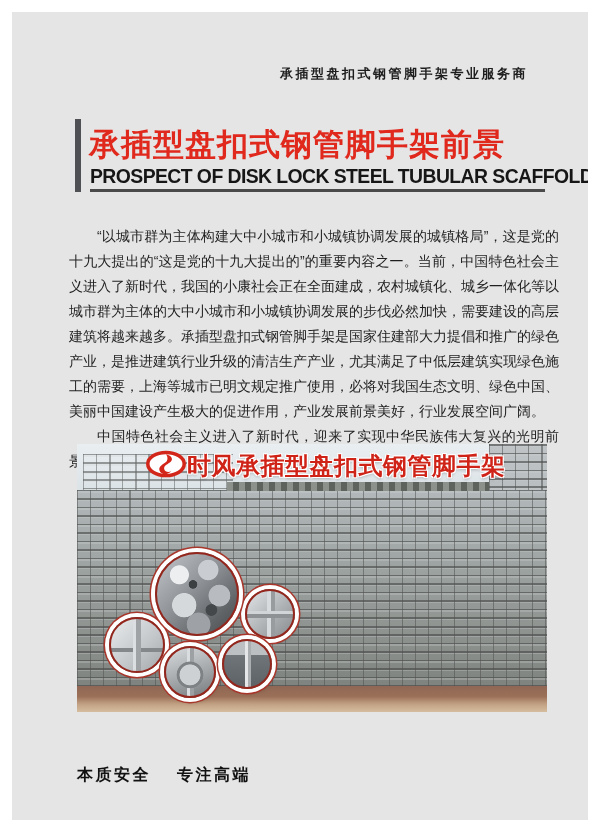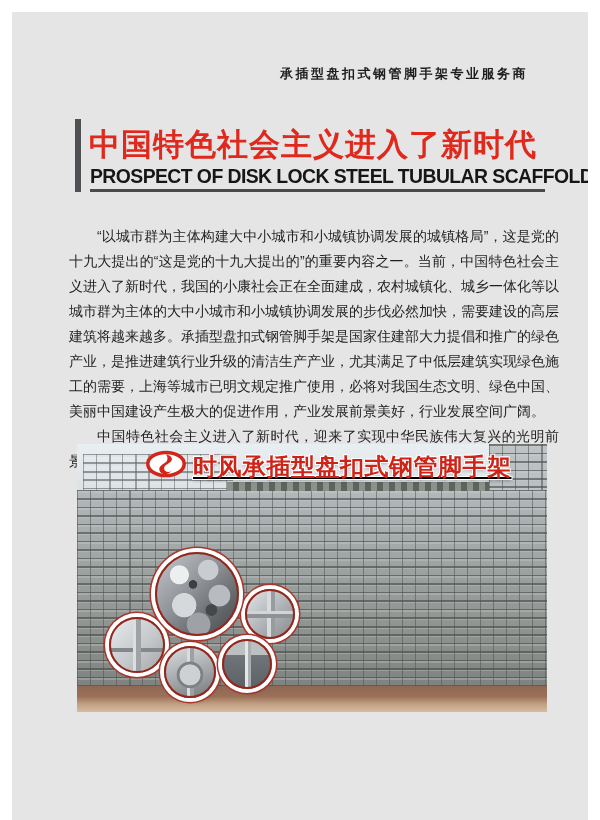--- a/index.html
+++ b/index.html
@@ -69,21 +69,21 @@
     position:absolute; left:150px; right:58px; top:38px; height:9px;
     background:repeating-linear-gradient(90deg,#8d918c 0 6px,#5f635e 6px 12px);
   }
   .ground {
     position:absolute; left:0; right:0; bottom:0; height:26px;
     background:linear-gradient(180deg,#8f6754 0%,#9b7058 40%,#c2a183 70%,#d6bd9f 100%);
   }
 
   
   .photo-title-row {
-    position:absolute; left:68px; top:5px; display:flex; align-items:flex-end; gap:6px;text-decoration:underline;
+    position:absolute; left:68px; top:5px; display:flex; align-items:center; 
   }
   .overlay-title {
     font-size:24px; font-weight:bold; color:#cf2318; letter-spacing:0.5px; white-space:nowrap;
     text-shadow:-1px -1px 0 #fff, 1px -1px 0 #fff, -1px 1px 0 #fff, 1px 1px 0 #fff, 0 2px 3px rgba(0,0,0,0.25);
   }
 
   
   .inset {
     position:absolute; border-radius:50%; border:2px solid #93271e;
     box-shadow:0 0 0 4px #ffffff, 0 0 0 5.5px #a8362b, 2px 3px 5px rgba(0,0,0,0.35);
@@ -131,21 +131,21 @@
   .footer-slogan .gap { display:inline-block; width:26px; }
 </style>
 </head>
 <body>
 
 <div class="page">
 
   <div class="header-tagline">承插型盘扣式钢管脚手架专业服务商</div>
 
   <div class="accent-bar"></div>
-  <h1 class="title-cn">中国特色社会主义进入了新时代</h1>
+  <h1 class="title-cn">承插型盘扣式钢管脚手架前景</h1>
   <h2 class="title-en">PROSPECT OF DISK LOCK STEEL TUBULAR SCAFFOLD</h2>
   <div class="title-underline"></div>
 
   <div class="body-text">
     <p>“以城市群为主体构建大中小城市和小城镇协调发展的城镇格局”，这是党的十九大提出的“这是党的十九大提出的”的重要内容之一。当前，中国特色社会主义进入了新时代，我国的小康社会正在全面建成，农村城镇化、城乡一体化等以城市群为主体的大中小城市和小城镇协调发展的步伐必然加快，需要建设的高层建筑将越来越多。承插型盘扣式钢管脚手架是国家住建部大力提倡和推广的绿色产业，是推进建筑行业升级的清洁生产产业，尤其满足了中低层建筑实现绿色施工的需要，上海等城市已明文规定推广使用，必将对我国生态文明、绿色中国、美丽中国建设产生极大的促进作用，产业发展前景美好，行业发展空间广阔。</p>
     <p>中国特色社会主义进入了新时代，迎来了实现中华民族伟大复兴的光明前景。</p>
   </div>
 
   <div class="photo">
     <div class="tower-left grid"></div>
@@ -164,14 +164,17 @@
       <span class="overlay-title">时风承插型盘扣式钢管脚手架</span>
     </div>
 
     <div class="inset i2"></div>
     <div class="inset i3"></div>
     <div class="inset i4"></div>
     <div class="inset i5"></div>
     <div class="inset i1"></div>
   </div>
 
+  <div class="footer-slogan">
+    <span>本质安全</span><span class="gap"></span><span>专注高端</span>
+  </div>
 
 </div>
 
 </body></html>

